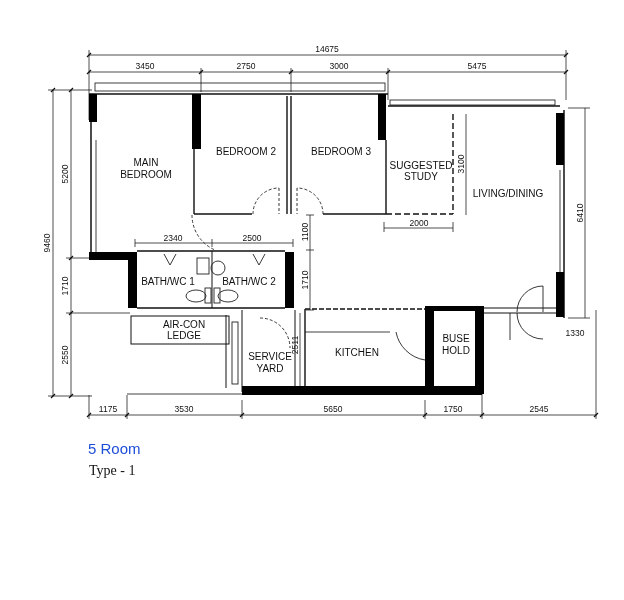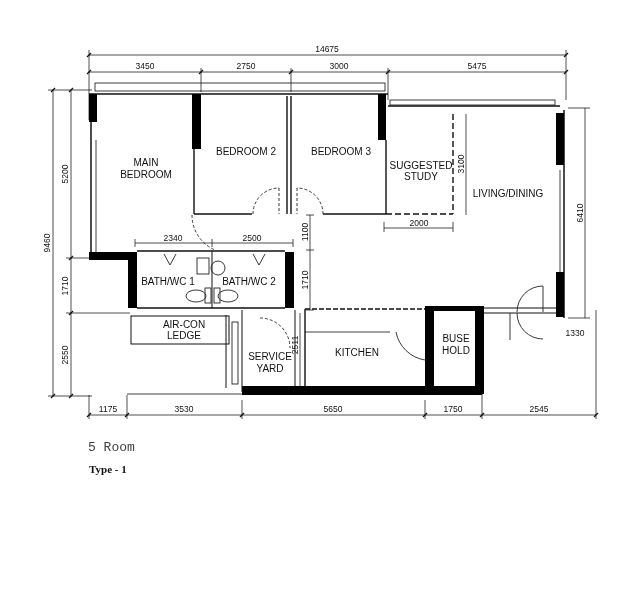--- a/index.html
+++ b/index.html
@@ -1,21 +1,21 @@
 <!DOCTYPE html>
 <html><head>
 <meta charset="utf-8">
 <style>
   html, body { margin: 0; padding: 0; background: #ffffff; }
   body { width: 624px; height: 600px; position: relative; overflow: hidden; font-family: "Liberation Sans", sans-serif; }
   #plan { position: absolute; left: 0; top: 0; width: 624px; height: 600px; }
   .room-label { font-family: "Liberation Sans", sans-serif; font-size: 10px; fill: #111; }
   .dim-label { font-family: "Liberation Sans", sans-serif; font-size: 8.5px; fill: #111; }
-  .caption-title { position: absolute; left: 88px; top: 440px; font-family: Liberation Mono, monospace; font-size: 13px; color: #404040; }
-  .caption-sub { position: absolute; left: 89px; top: 463px; font-family: "Liberation Serif", serif; font-size: 11px; color: #111; font-weight: bold; }
+  .caption-title { position: absolute; left: 88px; top: 440px; font-family: Liberation Sans, sans-serif; font-size: 15px; color: #1d4ed8; }
+  .caption-sub { position: absolute; left: 89px; top: 463px; font-family: "Liberation Serif", serif; font-size: 14px; color: #111; }
 </style>
 </head>
 <body>
 
 <svg id="plan" viewBox="0 0 624 600" xmlns="http://www.w3.org/2000/svg">
   <g stroke="#222" stroke-width="0.8" fill="none">
 
     <line x1="89" y1="55" x2="566" y2="55"></line>
     <line x1="89" y1="50" x2="89" y2="120"></line>
     <line x1="566" y1="50" x2="566" y2="100"></line>

